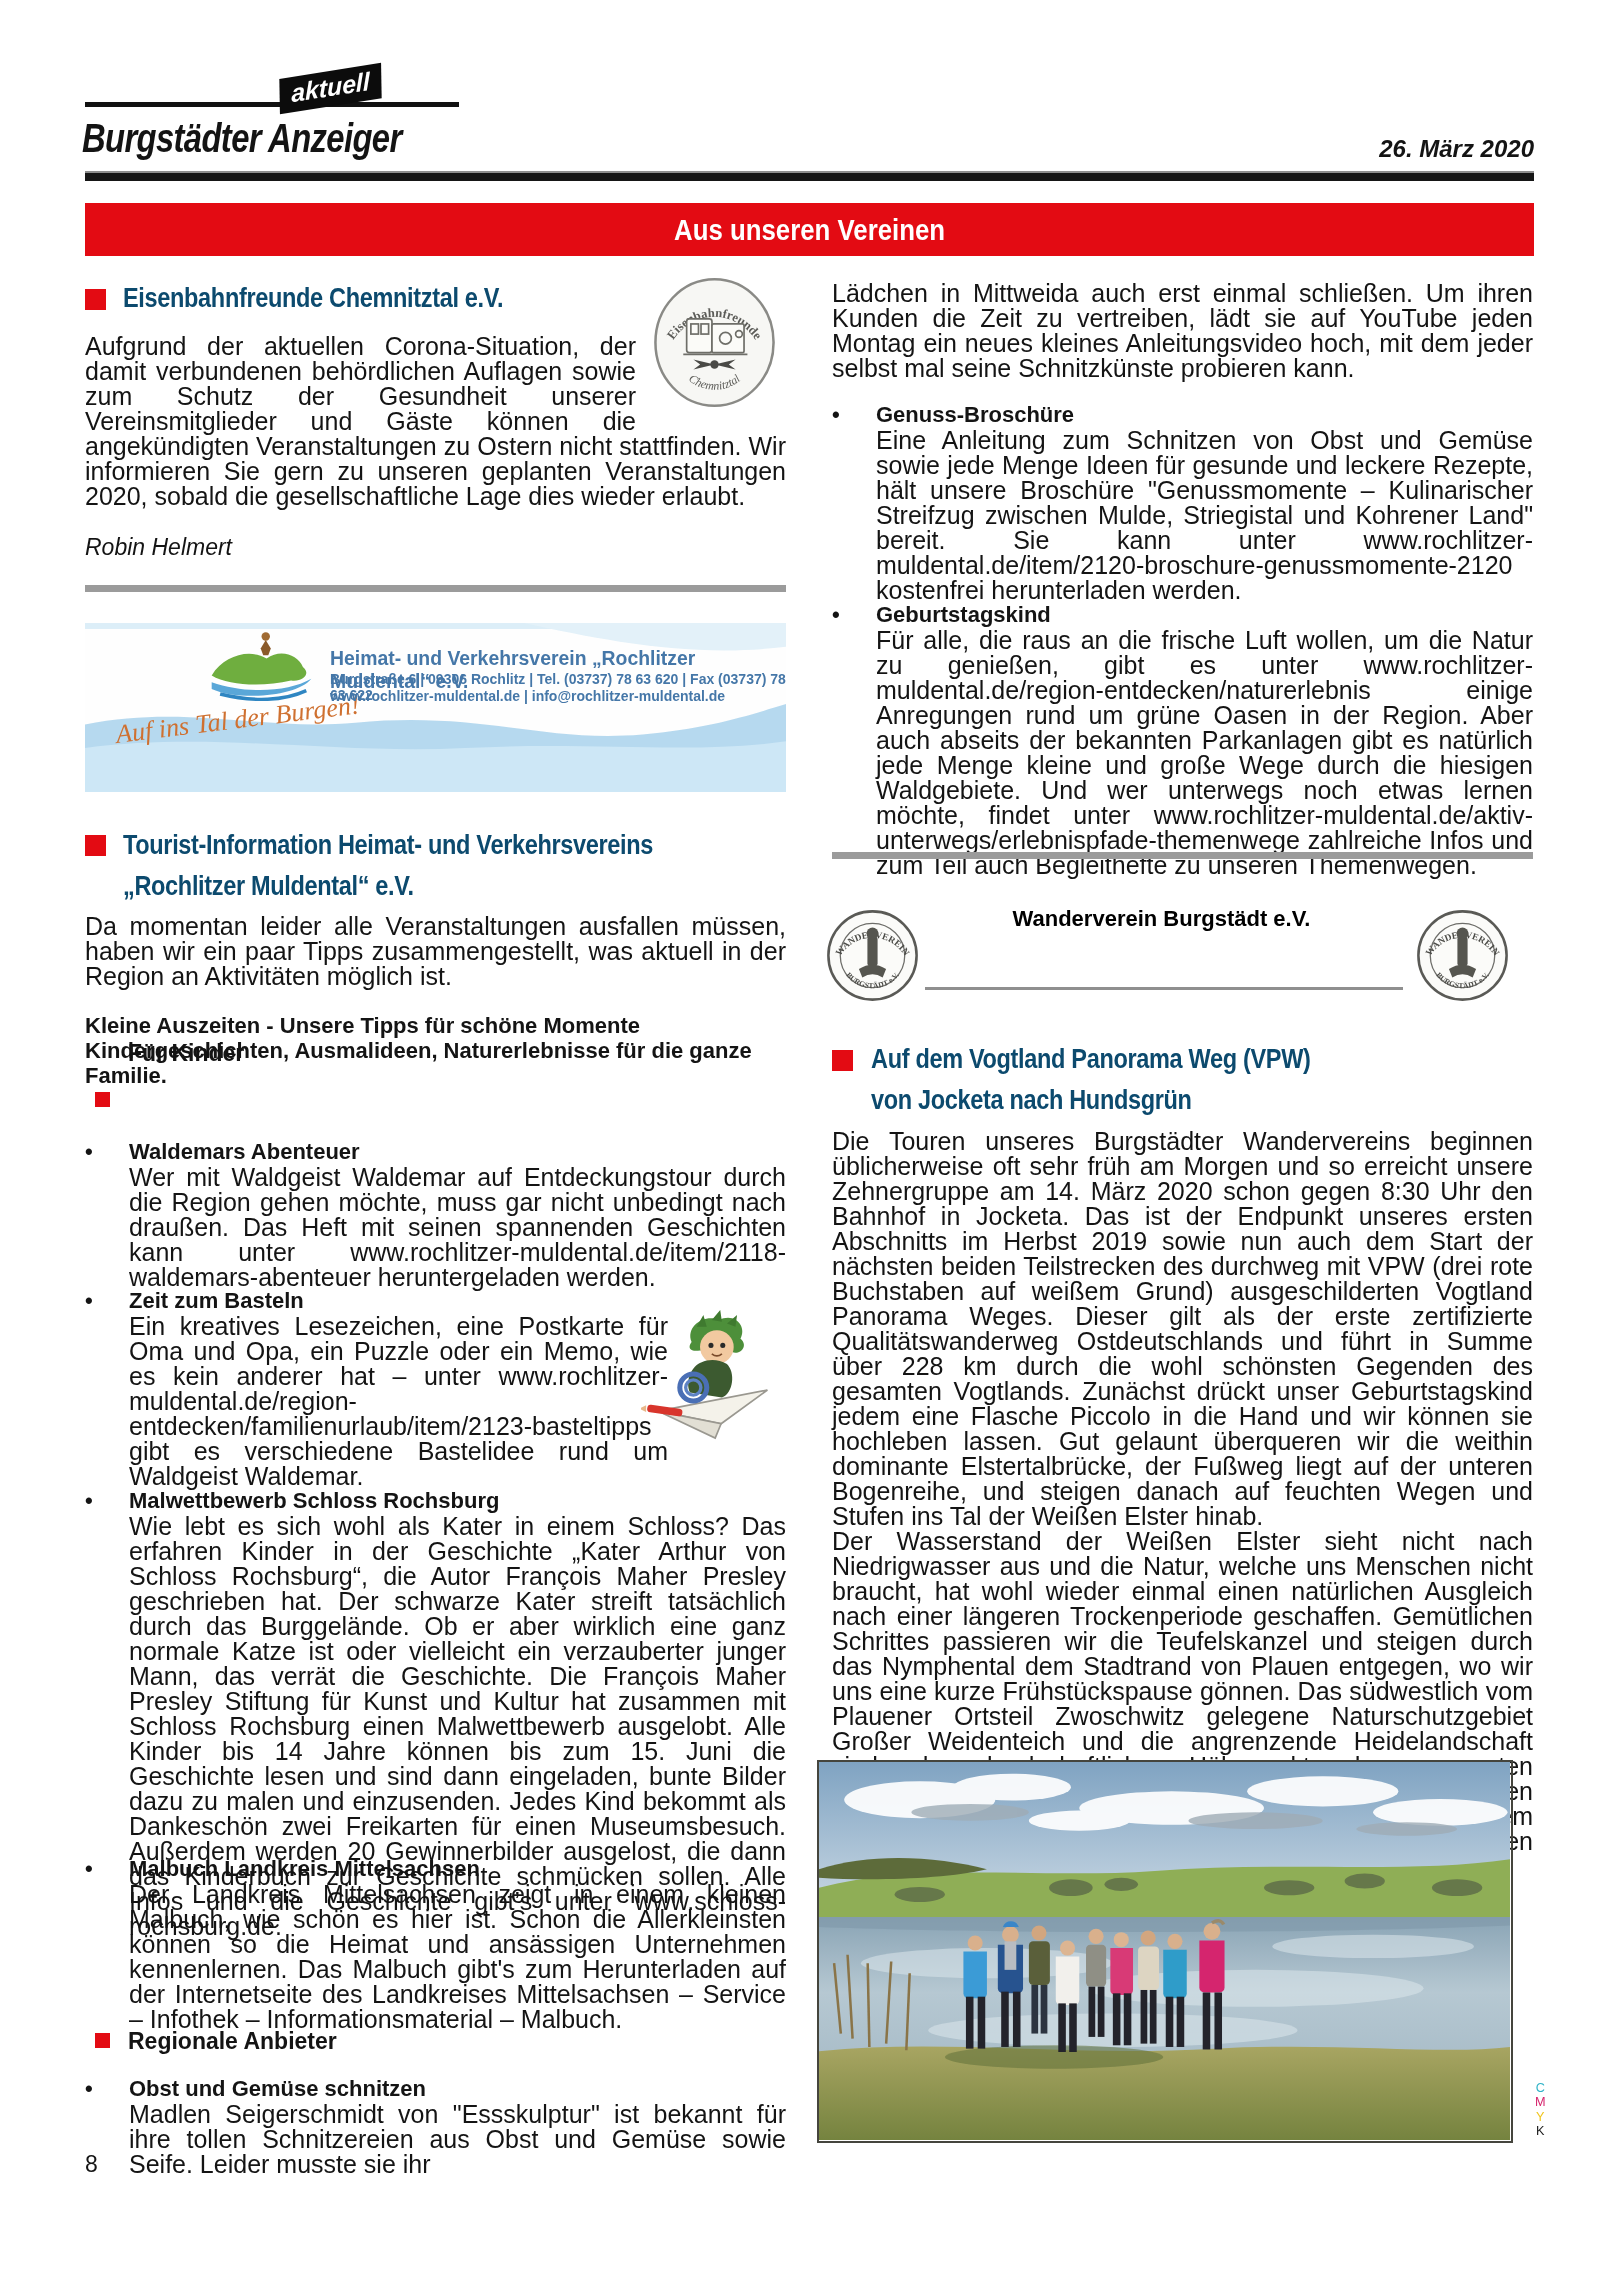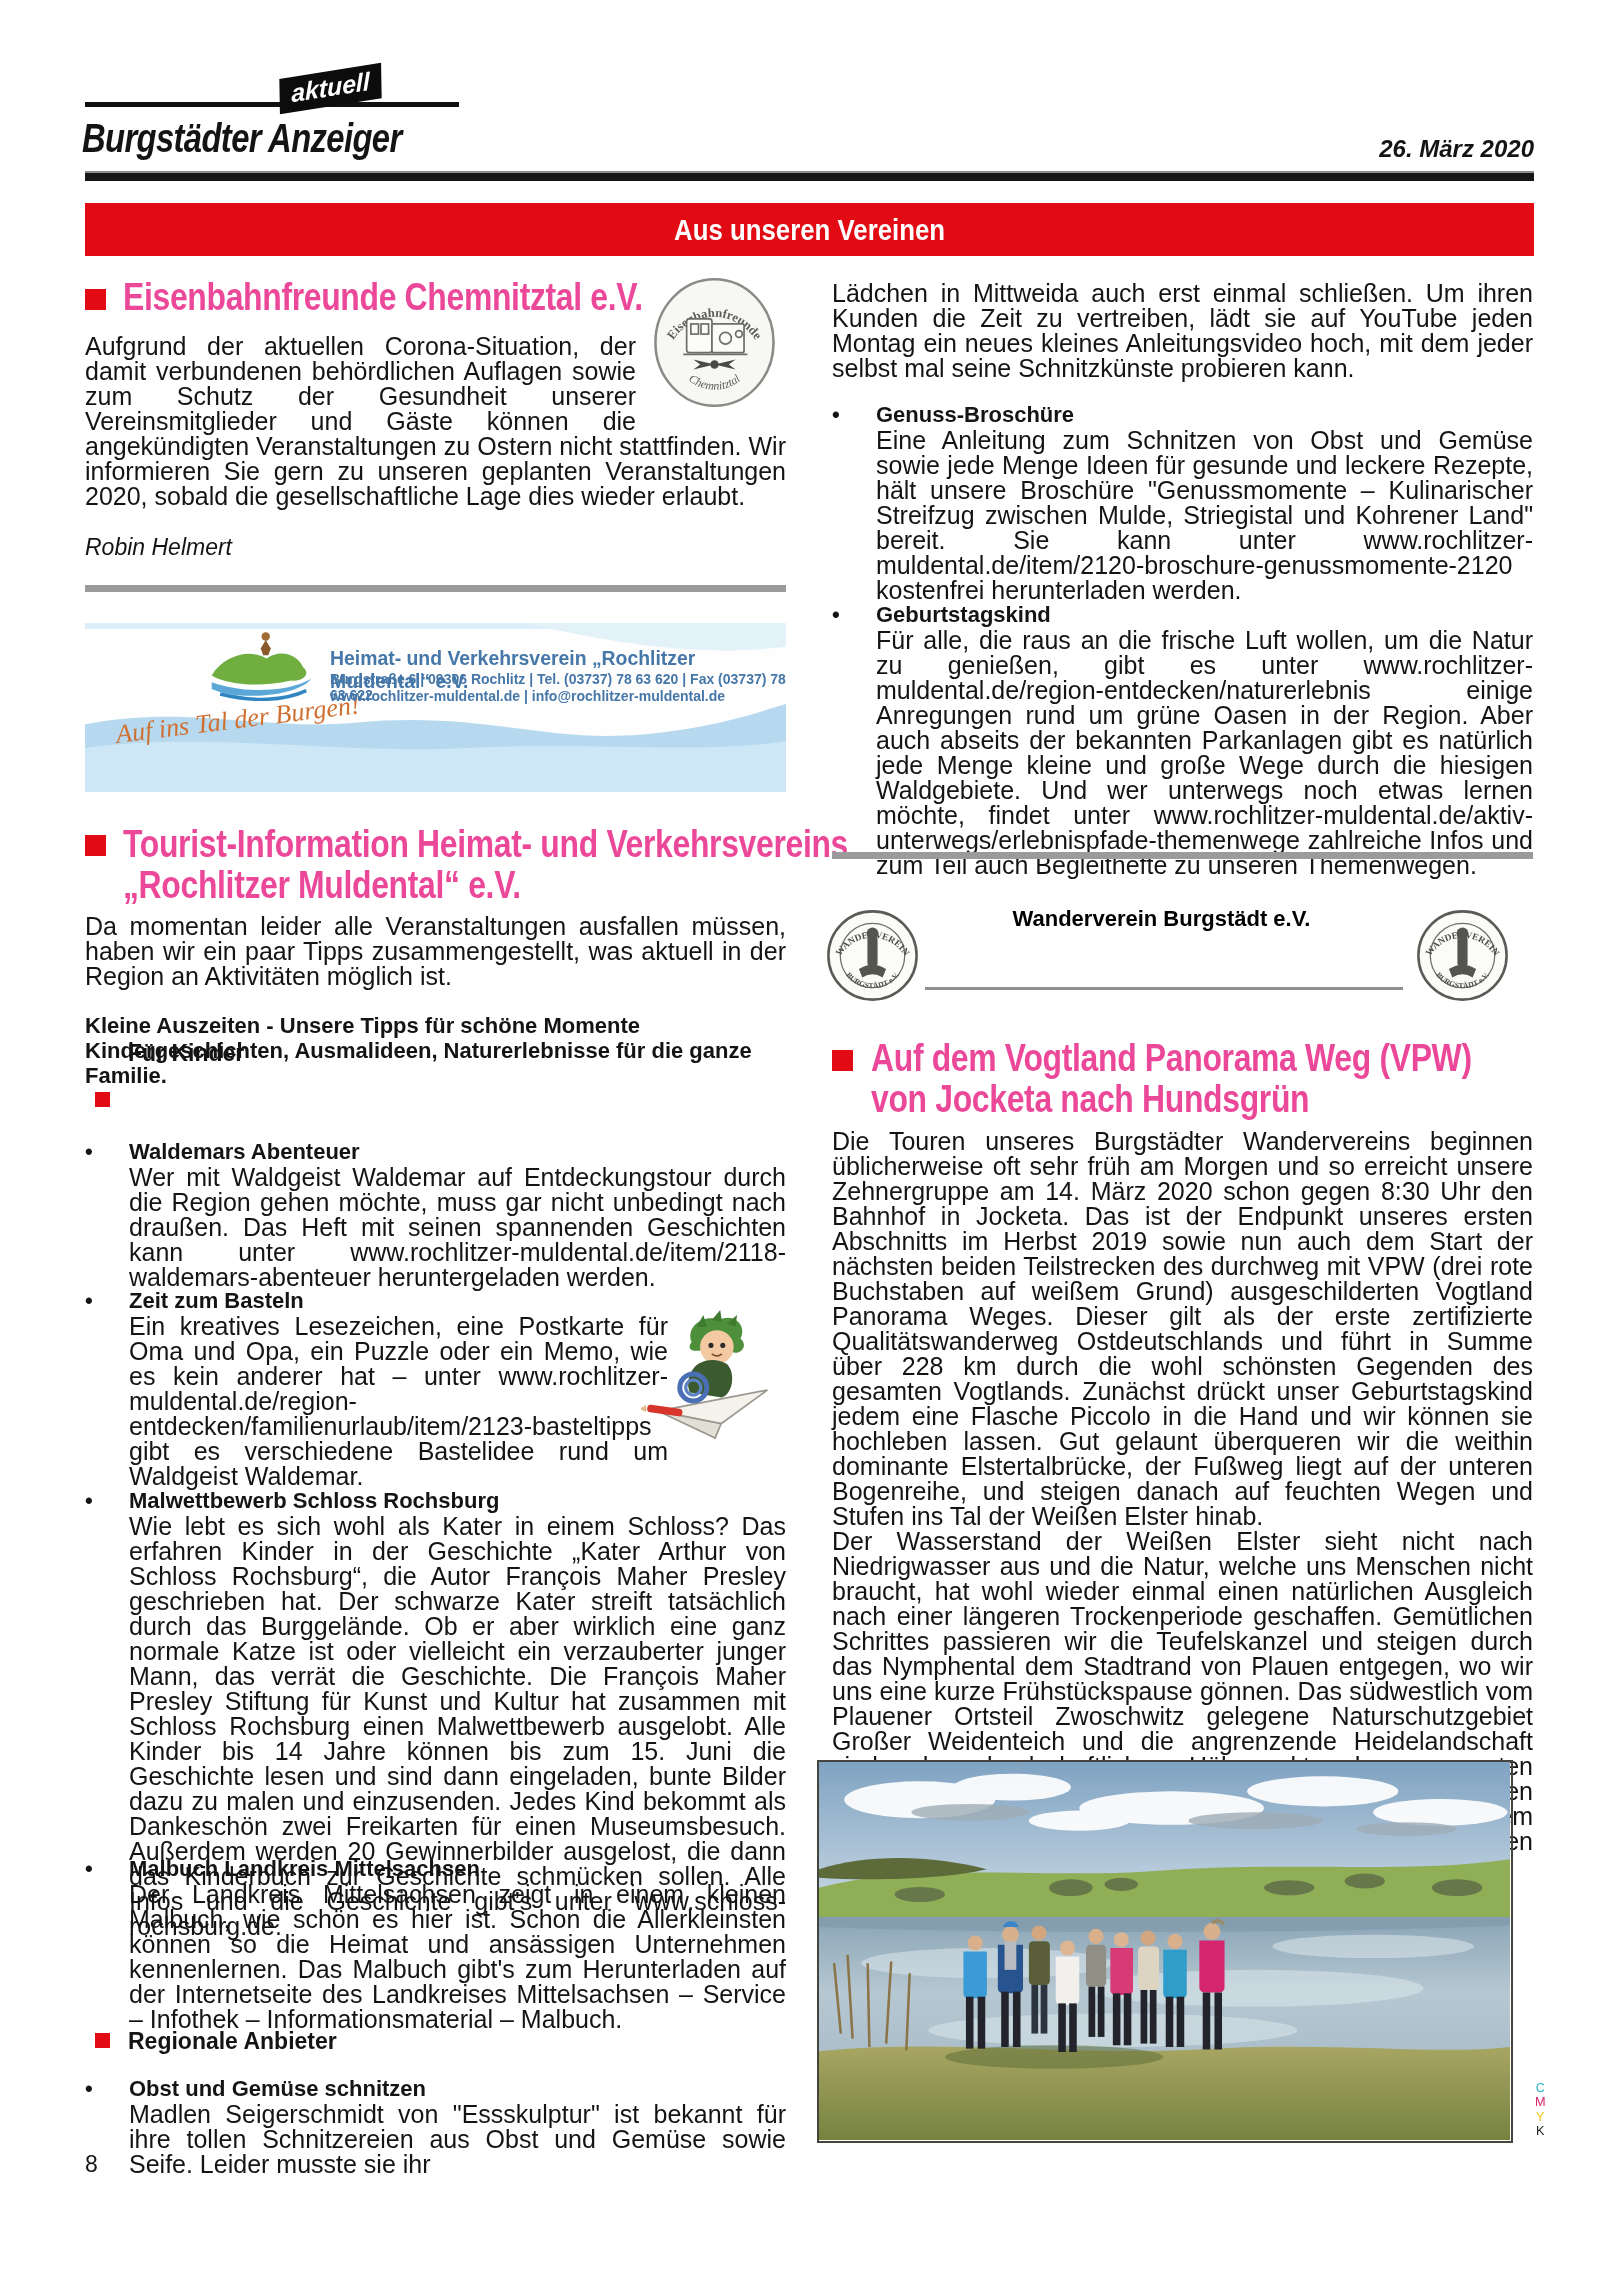--- a/index.html
+++ b/index.html
@@ -19,21 +19,21 @@
   .issue-date{right:89px;top:135px;font-size:24px;font-weight:bold;font-style:italic;}
   .mast-rule{left:85px;top:171px;width:1449px;height:7.6px;background:#161616;border-top:2.5px solid #8e8e8e;}
 
   .section-banner{left:85px;top:203px;width:1449px;height:53px;background:#e30b13;
     display:flex;align-items:center;justify-content:center;}
   .section-banner span{color:#fff;font-size:30px;font-weight:bold;}
 
   
   .hl-sq{width:21px;height:21px;background:#e30b13;}
   .hl-sq-sm{width:15px;height:15px;background:#e30b13;}
-  .headline{font-size:38px;font-weight:bold;line-height:41px;letter-spacing:-0.4px;color:#ec4899;}
+  .headline{font-size:28px;font-weight:bold;line-height:41px;letter-spacing:-0.4px;color:#0c4a6e;}
 
   
   .body-p{font-size:25px;line-height:25px;text-align:justify;overflow-wrap:anywhere;color:#141414;margin:0;}
   .kicker-label{font-size:23px;font-weight:bold;}
   .bullet{display:grid;grid-template-columns:44px 1fr;}
   .bullet .bm{font-size:22px;font-weight:bold;line-height:25px;}
   .bullet .bt{font-size:22px;font-weight:bold;line-height:25px;margin-bottom:0.8px;}
   .sig{font-size:23px;font-style:italic;}
   .gray-sep{height:6.8px;background:#9b9b9b;}
   .subhead{font-size:22px;font-weight:bold;line-height:25px;}

